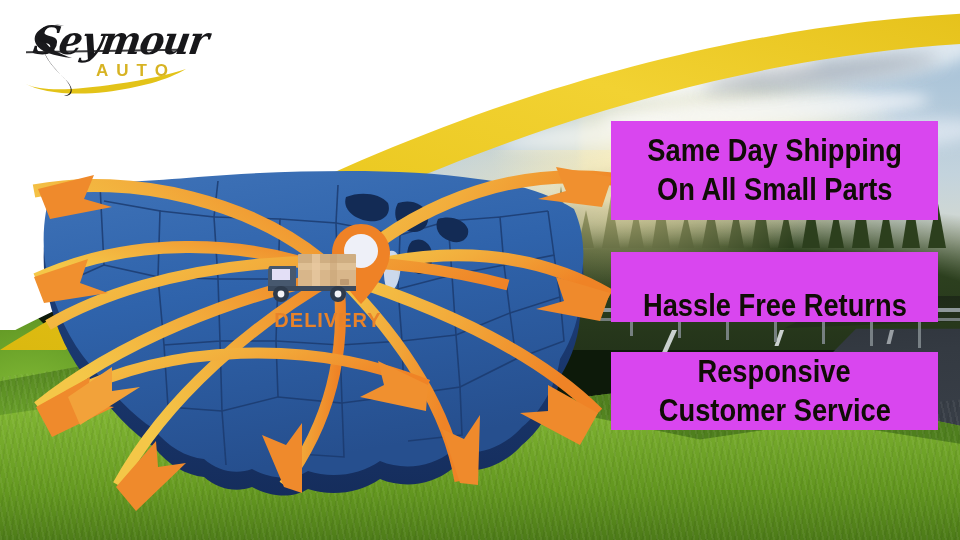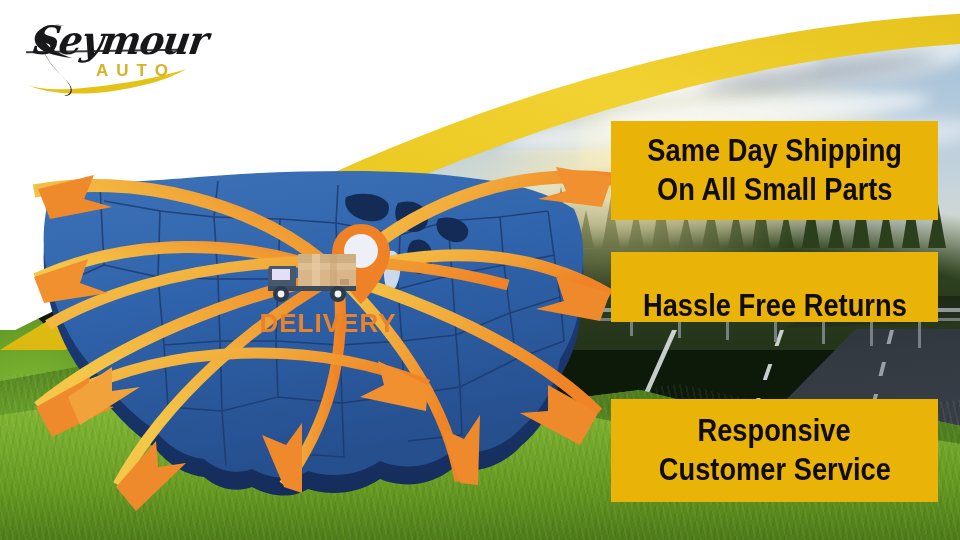--- a/index.html
+++ b/index.html
@@ -124,35 +124,35 @@
 
   
   .pin{position:absolute;left:330px;top:222px;width:62px;height:84px;}
   .truck{position:absolute;left:268px;top:248px;width:92px;height:56px;}
   .nationwide{
     position:absolute;left:258px;top:308px;width:140px;text-align:center;
     font-family:"Liberation Sans",sans-serif;font-weight:700;
     color:#e8832a;line-height:1.0;
   }
   .nw-1{font-size:19px;letter-spacing:.4px;}
-  .nw-2{font-size:26px;letter-spacing:1px;margin-top:2px;}
+  .nw-2{font-size:20px;letter-spacing:1px;margin-top:2px;}
 
   
   .claim{
-    position:absolute;background:#eab308;
+    position:absolute;background:#d946ef;
     display:flex;flex-direction:column;align-items:center;justify-content:center;
     color:#100d06;
     font-family:"Liberation Sans Narrow","Liberation Sans",sans-serif;
     font-weight:700;line-height:1.02;text-align:center;
   }
   .claim span{display:block;transform:scaleX(.88);transform-origin:center;white-space:nowrap;}
   .c1{left:611px;top:121px;width:327px;height:99px;font-size:31px;}
   .c1 span+span{margin-top:7px;}
   .c2{left:611px;top:252px;width:327px;height:70px;font-size:31px;justify-content:flex-end;}
-  .c3{left:611px;top:352px;width:327px;height:103px;font-size:31px;margin-top:47px;}
+  .c3{left:611px;top:352px;width:327px;height:78px;font-size:31px;}
   .c3 span+span{margin-top:7px;}
 </style>
 </head>
 <body>
 
 <div id="stage">
 
   <div class="photo">
     <div class="sky"></div>
     <div class="sunglow"></div>

